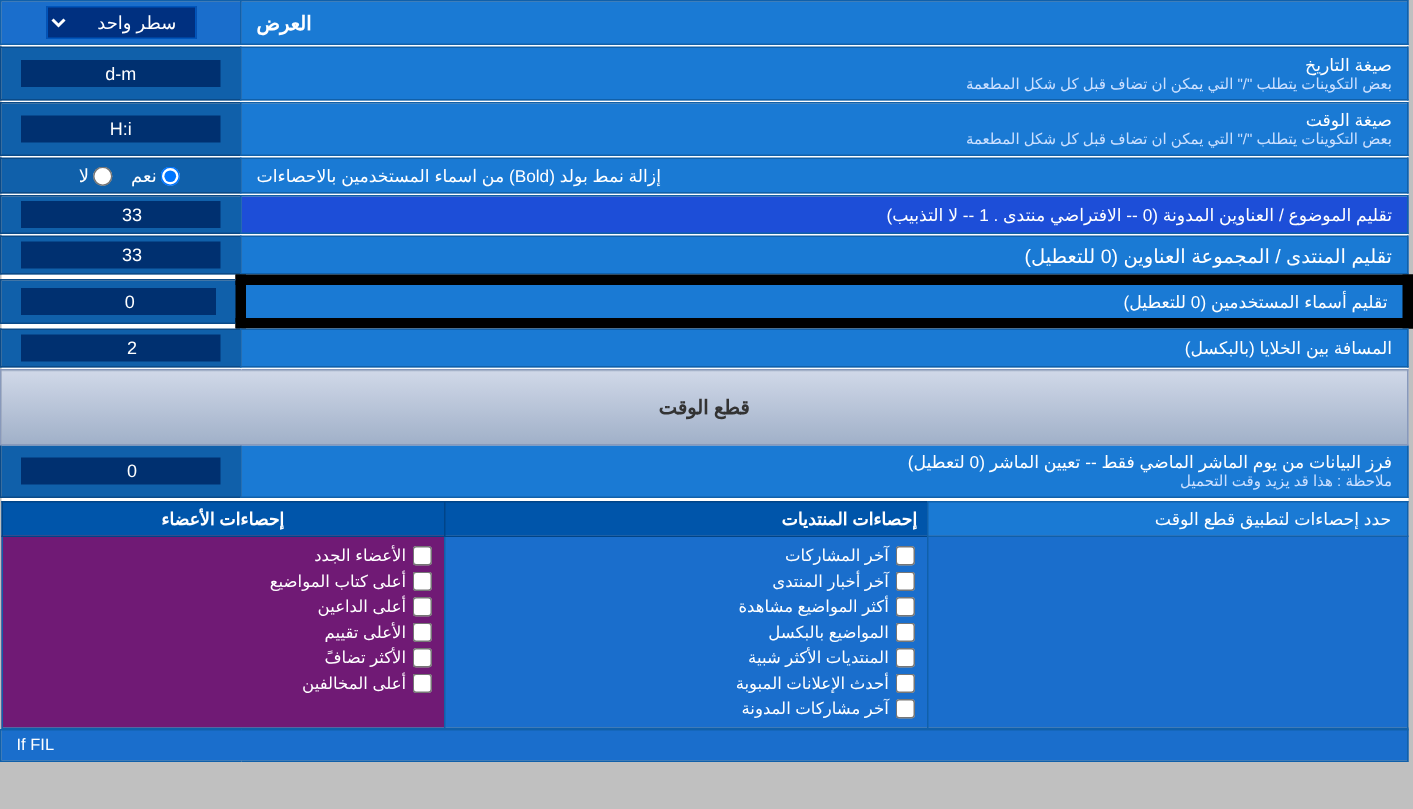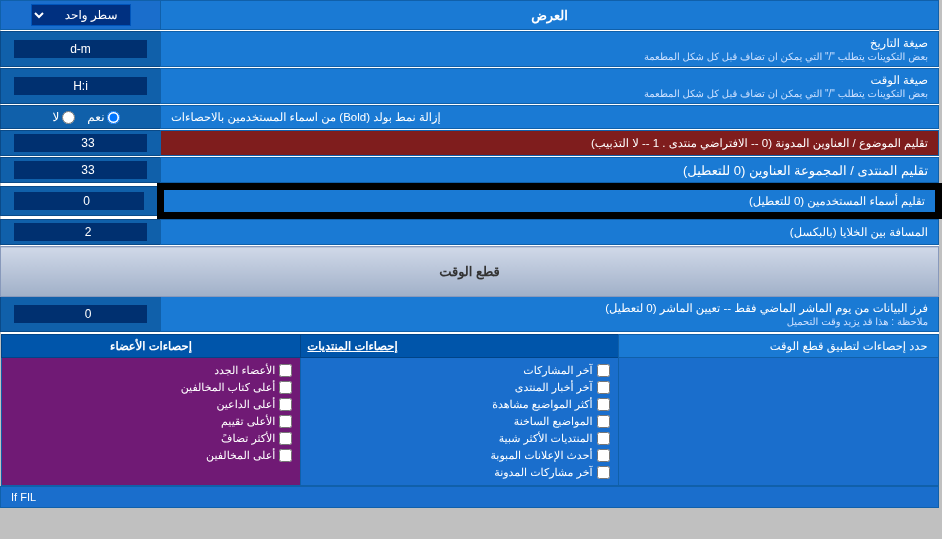--- a/index.html
+++ b/index.html
@@ -32,21 +32,21 @@
       font-family: Arial, Tahoma, sans-serif;
     }
   </style>
 </head>
 <body>
 
 <table class="main-table" cellspacing="0" cellpadding="0">
 
   <tbody>
       <tr>
-    <td style="background:#1a7ad4; color:#fff; text-align:center; padding:4px 10px; border:1px solid #1060aa; font-size:13px; font-weight:bold;">العرض</td>
+    <td style="background:#1a7ad4; color:#fff; text-align:left; padding:4px 10px; border:1px solid #1060aa; font-size:13px; font-weight:bold;">العرض</td>
     <td style="background:#1a6ecc; text-align:center; padding:3px 6px; border:1px solid #1060aa; width:160px;">
       <select style="background:#003080;color:#fff;border:1px solid #0055bb;padding:2px 8px;font-size:12px;min-width:100px;">
         <option>سطر واحد</option>
         <option>سطرين</option>
         <option>ثلاثة أسطر</option>
       </select>
     </td>
   </tr>
 
   <tr>
@@ -95,21 +95,21 @@
         </label>
       </span>
     </td>
   </tr>
 
   <tr>
     <td colspan="2" style="height:2px;background:#fff;"></td>
   </tr>
 
   <tr>
-    <td style="background:#7f1d1d; color:#fff; text-align:right; padding:4px 10px; border:1px solid #1060aa; font-size:11.5px;">
+    <td style="background:#1d4ed8; color:#fff; text-align:right; padding:4px 10px; border:1px solid #1060aa; font-size:11.5px;">
       <span>تقليم الموضوع / العناوين المدونة (0 -- الافتراضي منتدى . 1 -- لا التذبيب)</span>
     </td>
     <td style="background:#1060aa; text-align:center; padding:3px 6px; border:1px solid #0a4a88; width:160px;">
       <input type="number" value="33" style="background: rgb(0, 48, 112); color: rgb(255, 255, 255); border: none; padding: 2px 8px; width: 90%; text-align: center; font-size: 12px;">
     </td>
   </tr>
 
   <tr>
     <td colspan="2" style="height:2px;background:#fff;"></td>
   </tr>
@@ -170,41 +170,41 @@
   <tr>
     <td colspan="2" style="height:2px;background:#fff;"></td>
   </tr>
 
   <tr>
     <td colspan="2" style="padding:0;border:0;">
       <table style="width:100%;border-collapse:collapse;">
         <tbody>
               <tr>
           <td style="background:#1a7ad4;color:#fff;text-align:right;padding:4px 10px;border:1px solid #1060aa;font-size:11.5px;width:320px;">حدد إحصاءات لتطبيق قطع الوقت</td>
-          <td style="background:#0055aa;color:#fff;font-weight:bold;font-size:11.5px;text-align:left;padding:3px 6px;border:1px solid #004488;text-decoration:underline;">إحصاءات المنتديات</td>
+          <td style="background:#0055aa;color:#fff;font-weight:bold;font-size:11.5px;text-align:right;padding:3px 6px;border:1px solid #004488;">إحصاءات المنتديات</td>
           <td style="background:#0055aa;color:#fff;font-weight:bold;font-size:11.5px;text-align:center;padding:3px 6px;border:1px solid #004488;">إحصاءات الأعضاء</td>
         </tr>
         <tr>
           <td style="background:#1a6ecc;color:#fff;padding:4px 8px;border:1px solid #1060aa;vertical-align:top;"></td>
           <td style="background:#1a6ecc;color:#fff;padding:4px 8px;border:1px solid #1060aa;vertical-align:top;font-size:11px;">
             <div class="checkbox-item">
                     <input type="checkbox" style=""> 
                     <span>آخر المشاركات</span>
                   </div>
             <div class="checkbox-item">
                     <input type="checkbox" style=""> 
                     <span>آخر أخبار المنتدى</span>
                   </div>
             <div class="checkbox-item">
                     <input type="checkbox" style=""> 
                     <span>أكثر المواضيع مشاهدة</span>
                   </div>
             <div class="checkbox-item">
                     <input type="checkbox" style=""> 
-                    <span>المواضيع الساخنة</span>
+                    <span>المواضيع بالبكسل</span>
                   </div>
             <div class="checkbox-item">
                     <input type="checkbox" style=""> 
                     <span>المنتديات الأكثر شبية</span>
                   </div>
             <div class="checkbox-item">
                     <input type="checkbox" style=""> 
                     <span>أحدث الإعلانات المبوبة</span>
                   </div>
             <div class="checkbox-item">
@@ -212,21 +212,21 @@
                     <span>آخر مشاركات المدونة</span>
                   </div>
           </td>
           <td style="background:#701a75;color:#fff;padding:4px 8px;border:1px solid #1060aa;vertical-align:top;font-size:11px;">
             <div class="checkbox-item">
                     <input type="checkbox" style=""> 
                     <span>الأعضاء الجدد</span>
                   </div>
             <div class="checkbox-item">
                     <input type="checkbox" style=""> 
-                    <span>أعلى كتاب المخالفين</span>
+                    <span>أعلى كتاب المواضيع</span>
                   </div>
             <div class="checkbox-item">
                     <input type="checkbox" style=""> 
                     <span>أعلى الداعين</span>
                   </div>
             <div class="checkbox-item">
                     <input type="checkbox" style=""> 
                     <span>الأعلى تقييم</span>
                   </div>
             <div class="checkbox-item">

